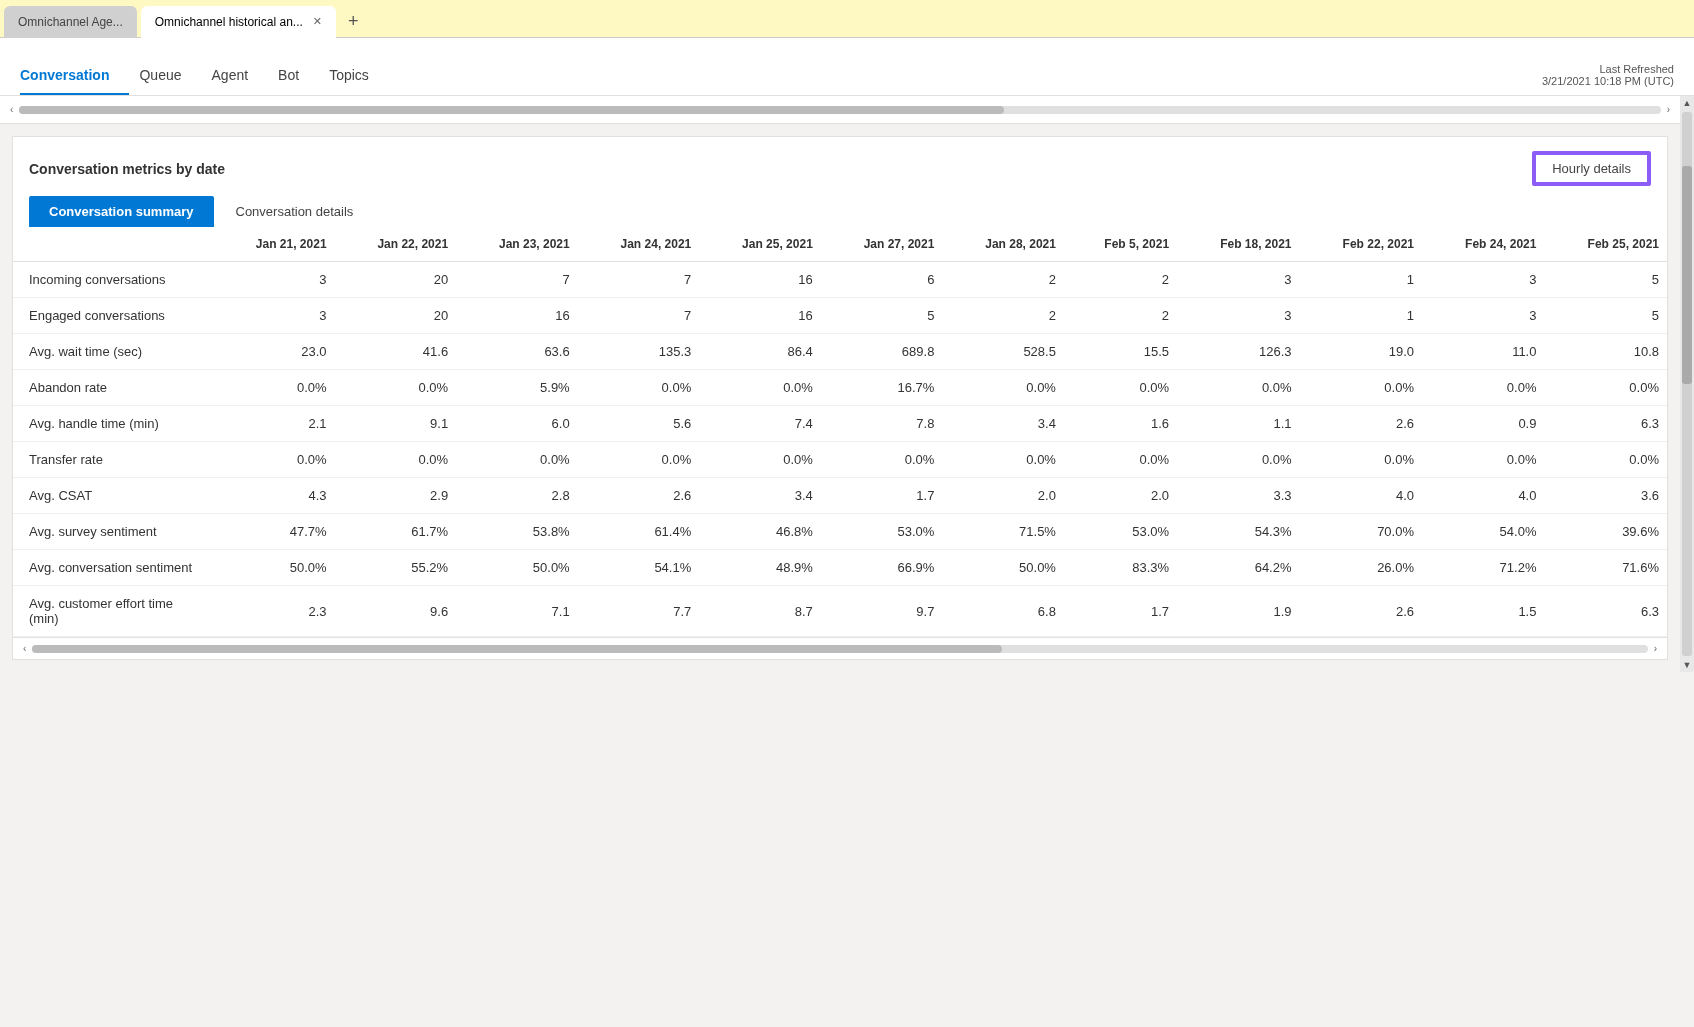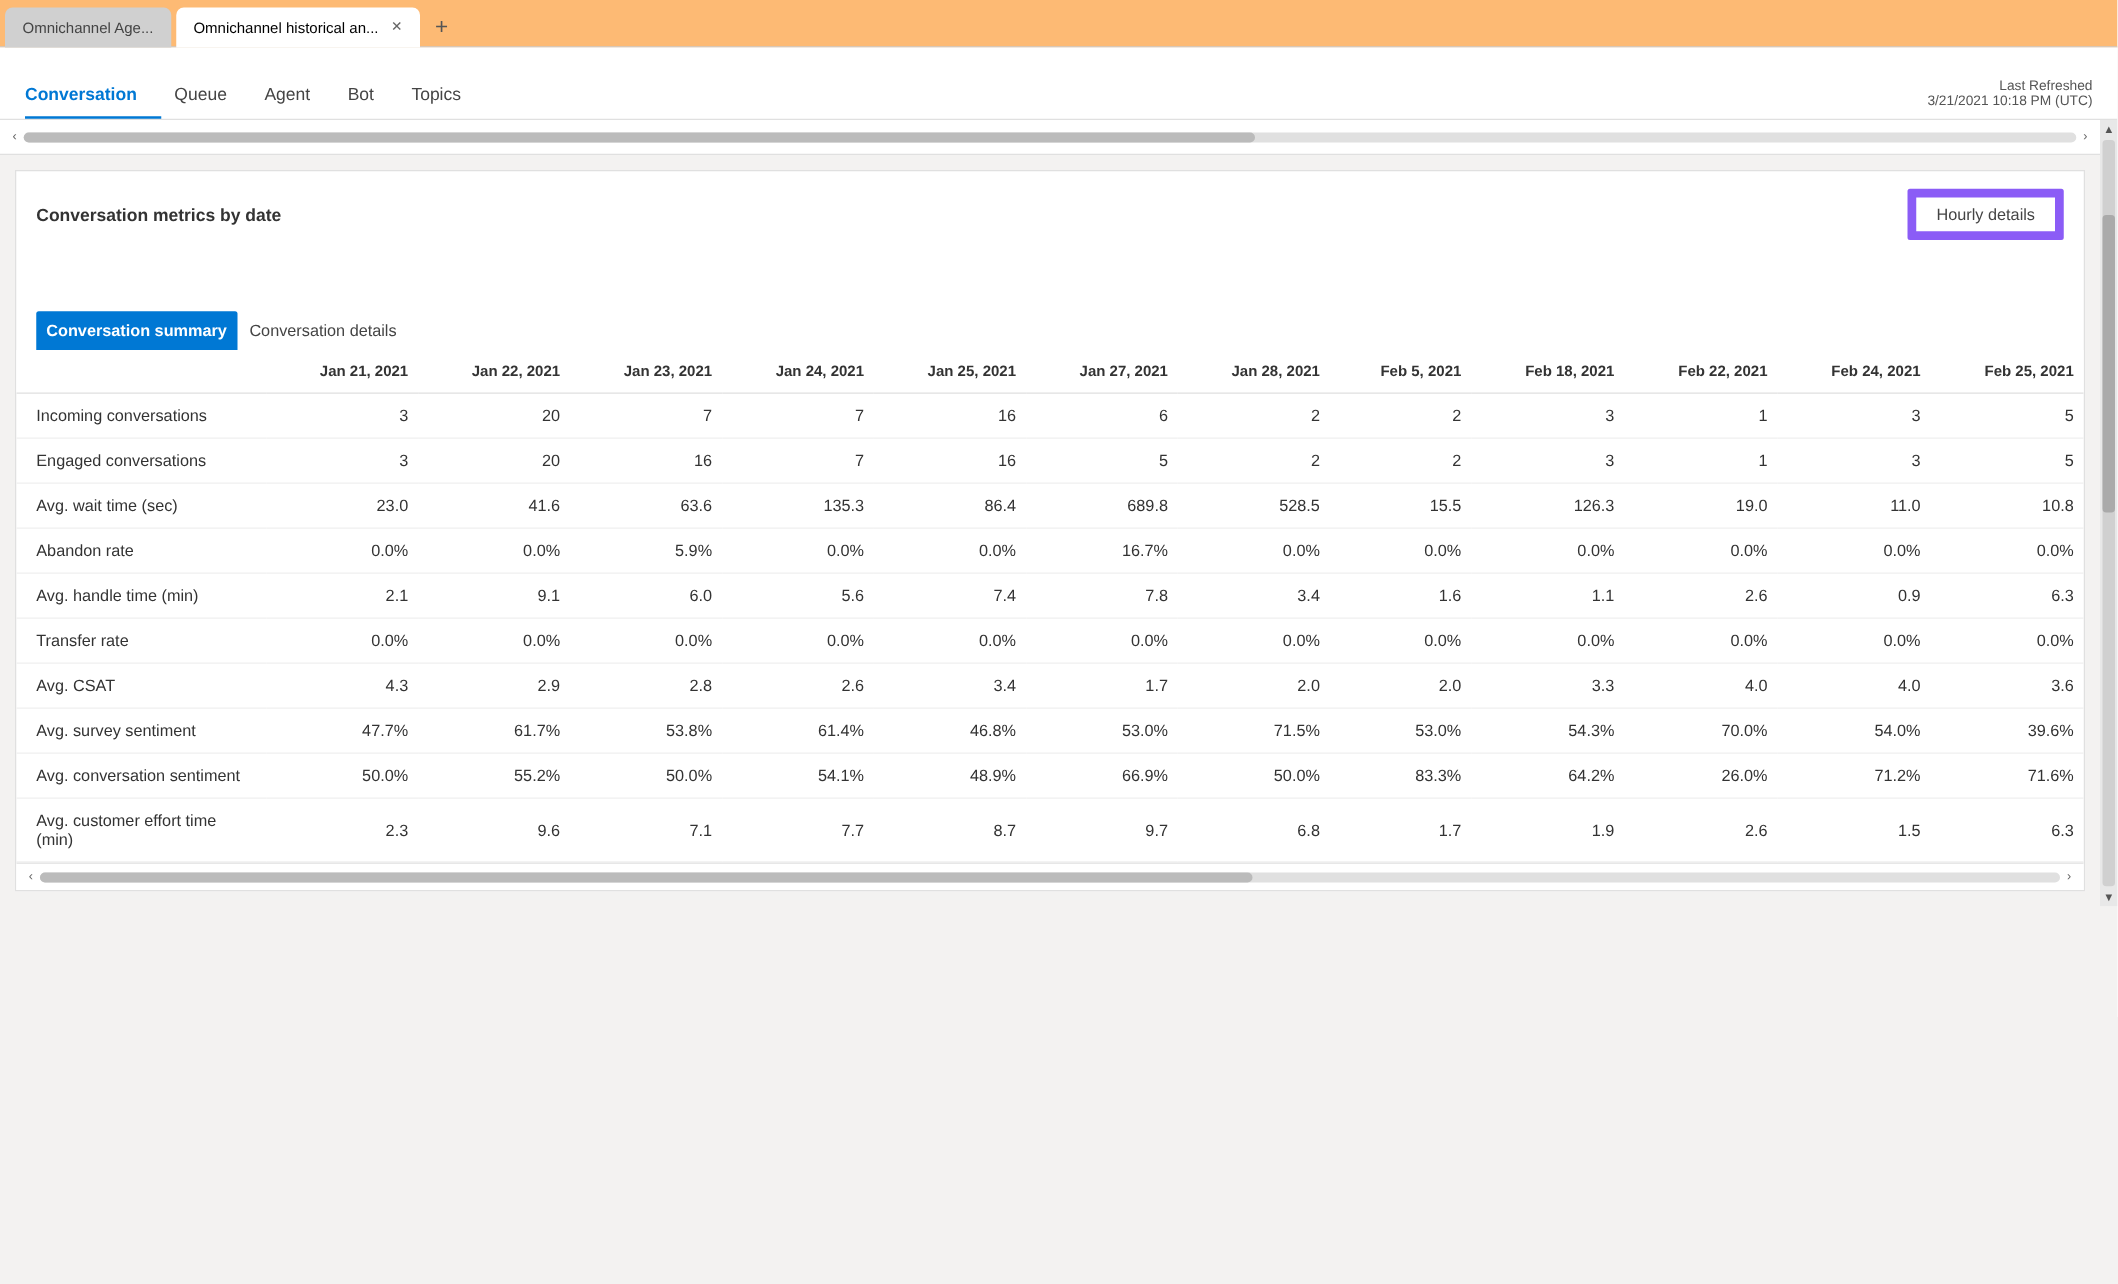--- a/index.html
+++ b/index.html
@@ -2,21 +2,21 @@
 <html><head>
   <meta charset="utf-8">
   <style>
     * { box-sizing: border-box; margin: 0; padding: 0; }
     body { font-family: 'Segoe UI', Arial, sans-serif; font-size: 13px; background: #f3f2f1; color: #333; }
 
     
     .browser-tabs {
       display: flex;
       align-items: center;
-      background: #fdba74;
+      background: #fef9c3;
       padding: 6px 0 0 0;
       height: 38px;
       border-bottom: 1px solid #ccc;
     }
     .tab {
       display: flex;
       align-items: center;
       padding: 6px 14px;
       background: #d0d0d0;
       border-radius: 6px 6px 0 0;
@@ -137,41 +137,40 @@
       padding: 14px 16px 10px 16px;
     }
     .card-title {
       font-size: 14px;
       font-weight: 600;
       color: #333;
     }
     .btn-hourly {
       padding: 6px 16px;
       background: #fff;
-      border: 7px solid #8b5cf6;
+      border: 4px solid #8b5cf6;
       border-radius: 2px;
       font-size: 13px;
       color: #444;
       cursor: pointer;
     }
 
     
     .sub-tabs {
       display: flex;
       padding: 0 16px;
       gap: 2px;
       margin-bottom: 0;
     }
     .sub-tab {
-      padding: 8px 8px;
+      padding: 8px 20px;
       font-size: 13px;
       cursor: pointer;
       border-radius: 2px 2px 0 0;
       color: #444;
-      margin-top: 47px;
     }
     .sub-tab.active {
       background: #0078d4;
       color: #fff;
       font-weight: 600;
     }
 
     
     .table-wrapper {
       overflow-x: auto;

